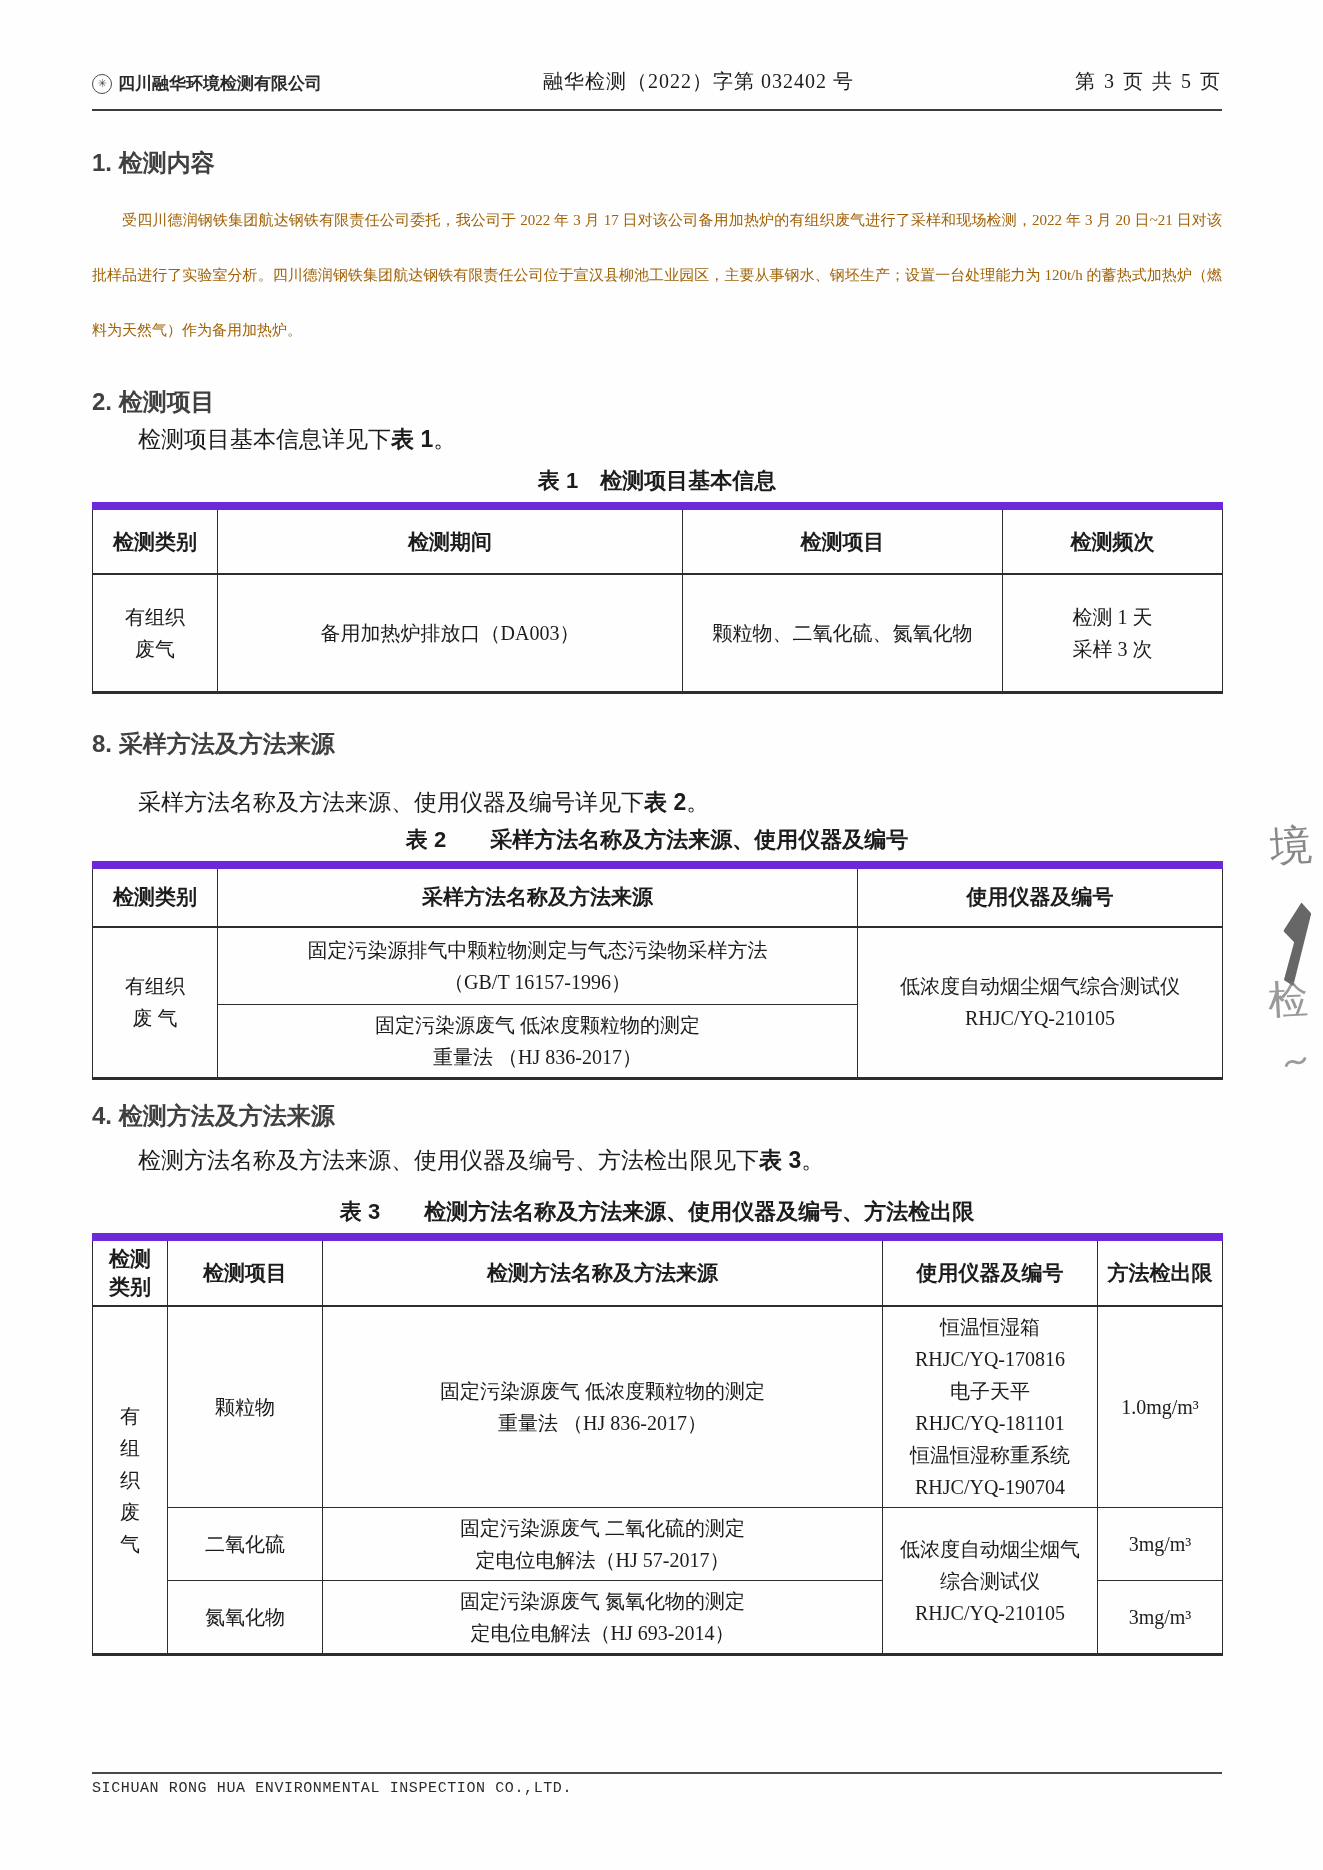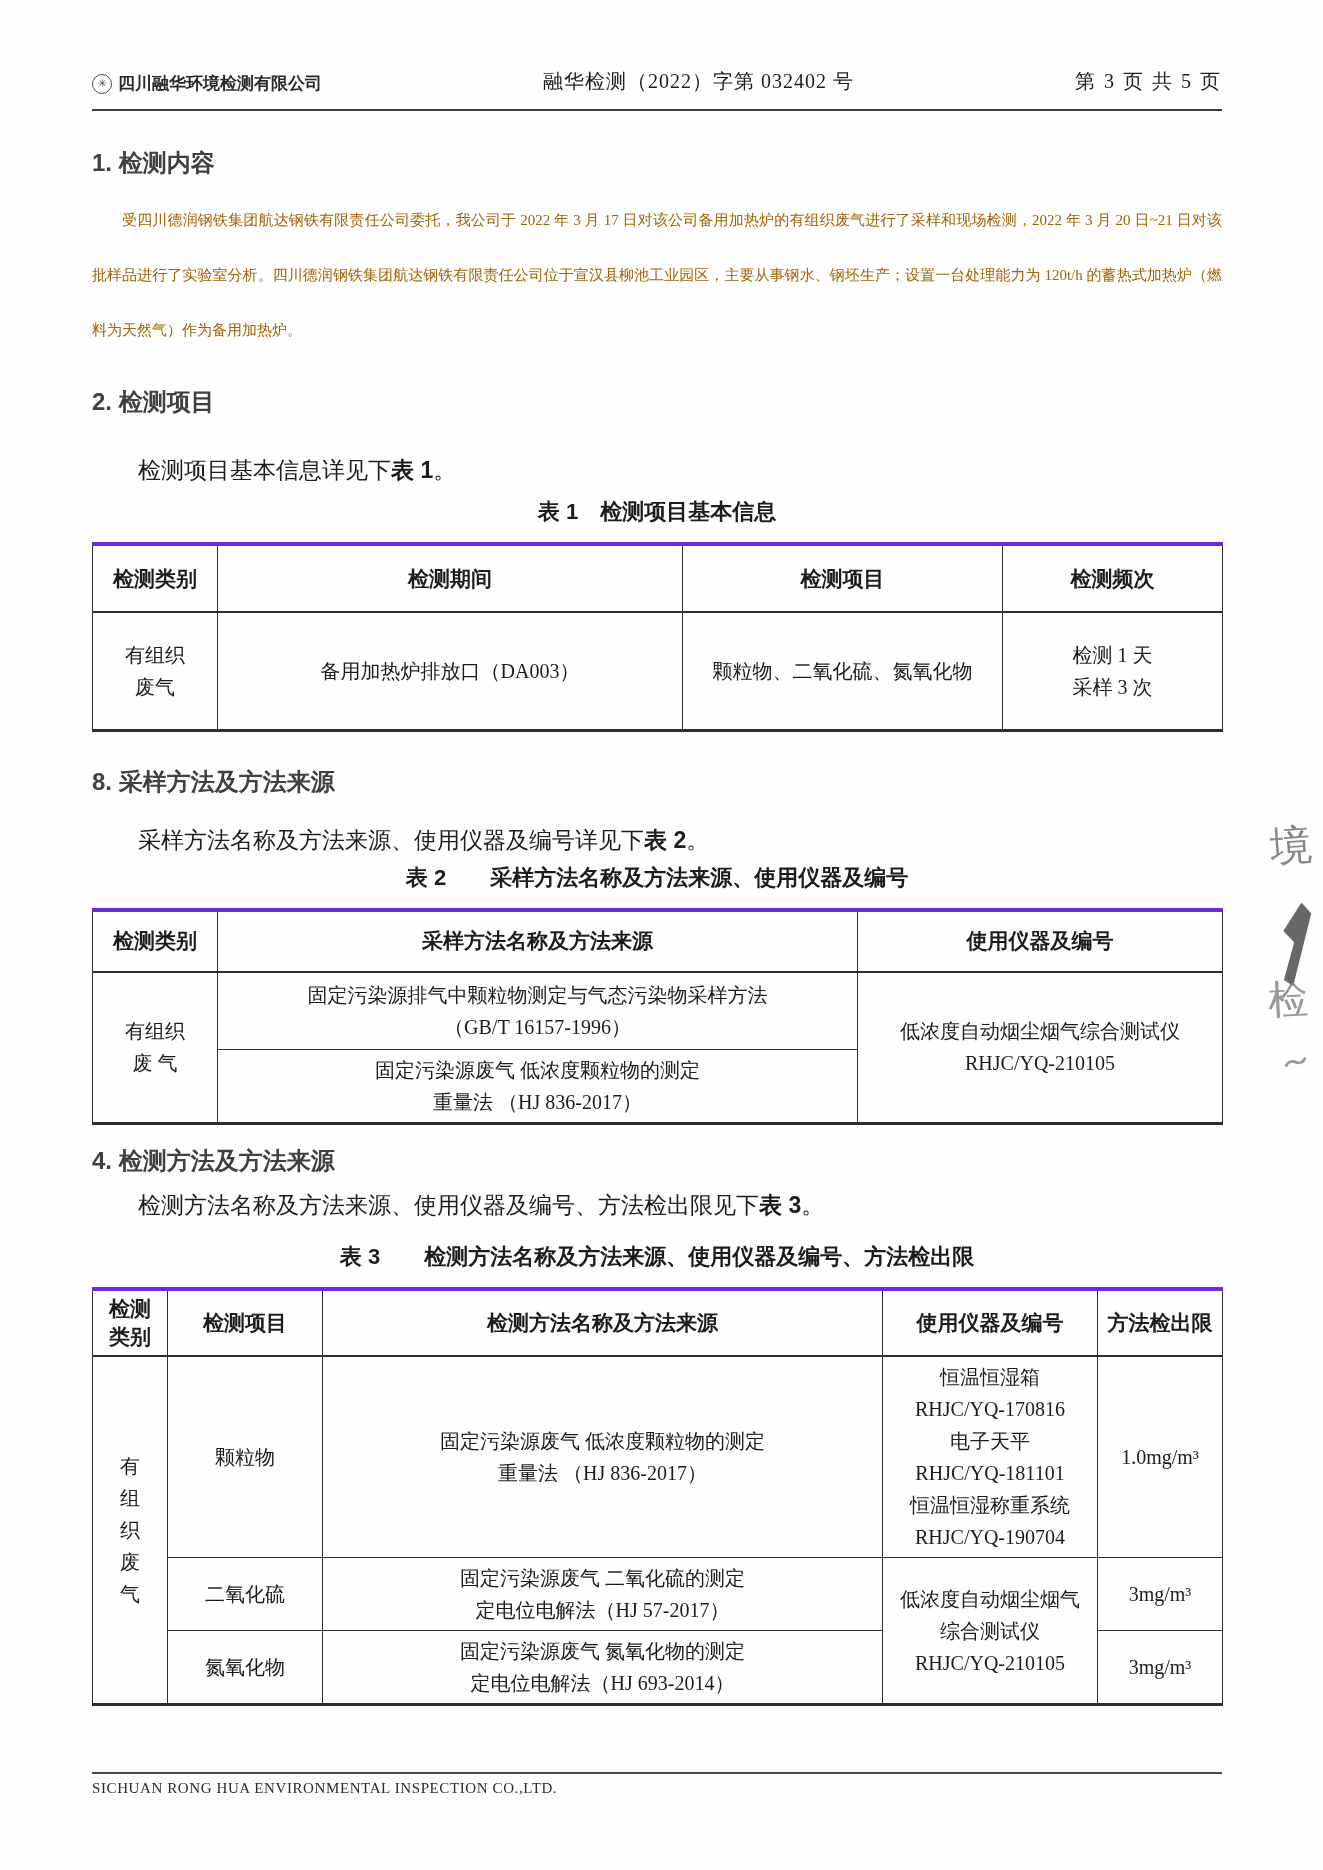--- a/index.html
+++ b/index.html
@@ -26,29 +26,29 @@
   h2.sec { font-family:"Liberation Sans","DejaVu Sans",sans-serif;
     font-weight:700; font-size:24px; color:#404040; }
   .s1 { margin-top:36px; }
   .s2 { margin-top:28px; }
   .s3 { margin-top:34px; }
   .s4 { margin-top:20px; }
   .body-para { font-size:15px; line-height:55px; text-indent:2em;
     text-align:justify; color:#a16207; }
   .p1 { margin-top:14px; }
   .intro { font-size:23px; line-height:40px; text-indent:2em; }
-  .i1 { margin-top:32px; } .i2 { margin-top:22px; } .i3 { margin-top:8px; }
+  .i1 { margin-top:1px; } .i2 { margin-top:22px; } .i3 { margin-top:8px; }
   .intro b { font-family:"Liberation Sans","DejaVu Sans",sans-serif; font-weight:700; }
   .caption { text-align:center; font-family:"Liberation Sans","DejaVu Sans",sans-serif;
     font-weight:700; font-size:22px; }
   .c1 { margin-top:6px; } .c2 { margin-top:2px; } .c3 { margin-top:16px; }
 
   
-  table.tbl { border-collapse:collapse; table-layout:fixed; width:1130px; margin-top:15px;
-    border-top:4px solid #6d28d9; border-bottom:3px solid #2d2d2d; }
+  table.tbl { border-collapse:collapse; table-layout:fixed; width:1130px; margin-top:6px;
+    border-top:8px solid #6d28d9; border-bottom:3px solid #2d2d2d; }
   .t1 { margin-top:8px; }
   table.tbl th, table.tbl td { border:1px solid #2d2d2d; text-align:center;
     vertical-align:middle; padding:4px 6px; }
   table.tbl thead th { border-bottom:2px solid #2d2d2d;
     font-family:"Liberation Sans","DejaVu Sans",sans-serif; font-weight:700; font-size:21px; }
   table.tbl td { font-size:20px; line-height:32px; }
   .pre { white-space:pre-line; }
   .t1 thead th { height:68px; }
   .t1 tbody td { height:118px; }
   .t2 thead th { height:62px; }
@@ -58,21 +58,21 @@
   .t3 .r1 td { height:158px; }
   .t3 .r2 td { height:70px; }
   .t3 .r3 td { height:74px; }
   td.tight { font-size:19px; line-height:26px; }
   td.vcat { line-height:30px; font-size:21px; }
 
   
   .footer { position:absolute; left:92px; top:1772px; width:1130px; }
   .footer-line { border-top:2px solid #4a4a4a; }
   .footer-text { margin-top:6px; font-size:15px; letter-spacing:0.6px; color:#2c2c2c;
-    font-family:Liberation Serif, serif; }
+    font-family:Liberation Mono, monospace; }
 
   
   .mark { position:absolute; font-family:"Liberation Serif","DejaVu Serif",serif; }
   .mk1 { left:1270px; top:818px; font-size:42px; color:#6b6b6b; opacity:.8; transform:rotate(-4deg); }
   .mk-stroke { left:1282px; top:902px; width:26px; height:84px; background:#4c4c4c; opacity:.85;
     clip-path:polygon(58% 0, 100% 12%, 60% 100%, 22% 94%, 46% 48%, 0 36%); transform:rotate(6deg); }
   .mk2 { left:1268px; top:972px; font-size:40px; color:#787878; opacity:.75; transform:rotate(-3deg); }
   .mk3 { left:1283px; top:1046px; font-size:26px; color:#9a9a9a; transform:rotate(-18deg); }
 </style>
 </head>

